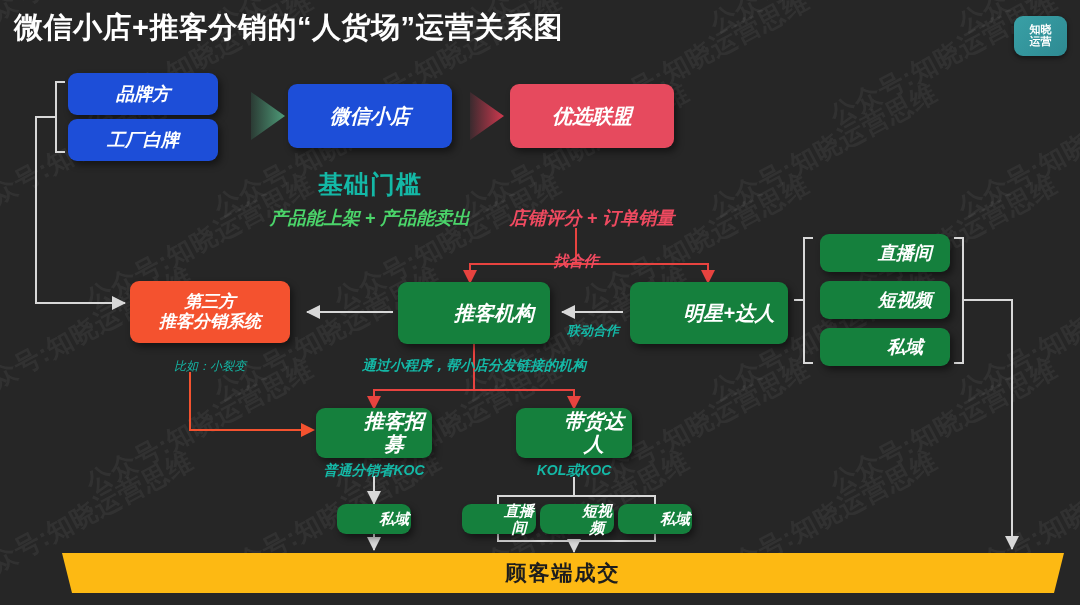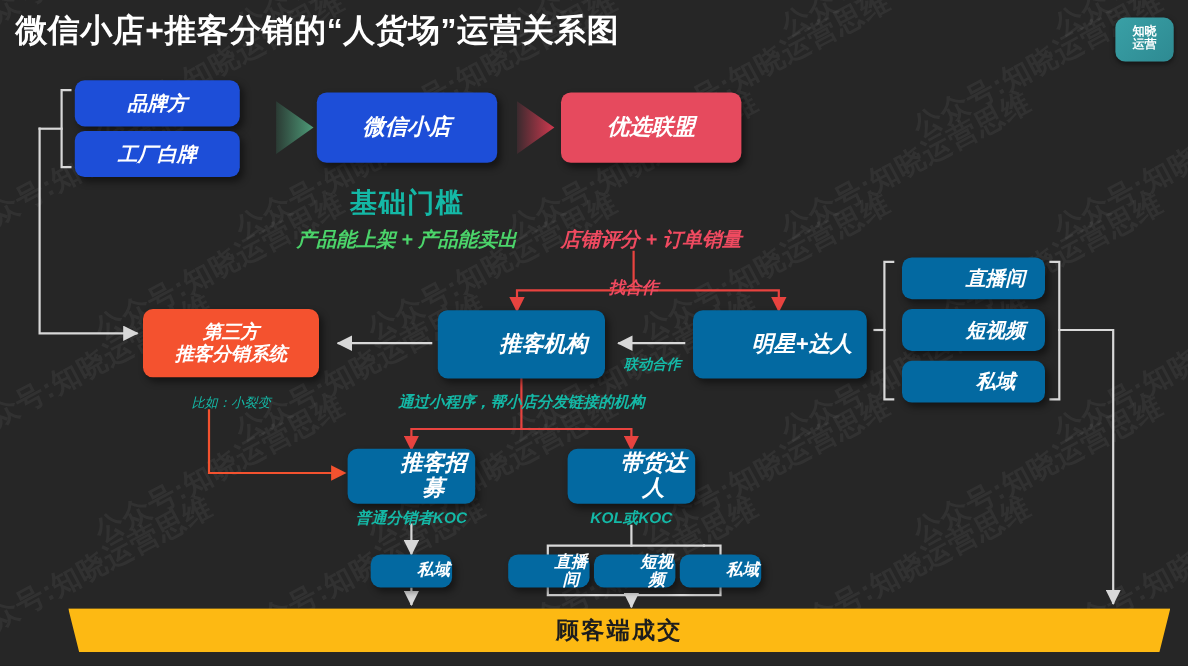--- a/index.html
+++ b/index.html
@@ -26,21 +26,21 @@
   
   .node {
     position:absolute; z-index:4;
     display:flex; align-items:center; justify-content:center;
     text-align:center; color:#fff; font-weight:bold;
     border-radius:9px; box-shadow:3px 4px 7px rgba(0,0,0,0.45);
     font-style:italic; line-height:1.15;
   }
   .green { background:#1d4ed8; }
   .pink  { background:#e64a5e; }
-  .blue  { background:#0369a1;padding-left:40px; }
+  .blue  { background:#15803d;padding-left:40px; }
   .orange{ background:#f4522f; }
 
   .cap { position:absolute; z-index:4; color:#14b8a6; text-align:center; white-space:nowrap; }
   .cap.big   { font-size:25px; font-weight:bold; letter-spacing:1px; }
   .cap.sub   { font-size:18px; font-weight:bold; font-style:italic; }
   .cap.small { font-size:13px; font-weight:bold; font-style:italic; }
   .cap.tiny  { font-size:12px; font-style:italic; }
   .green-t { color:#4bd46a; }
   .pink-t  { color:#ef4a60; }
 

